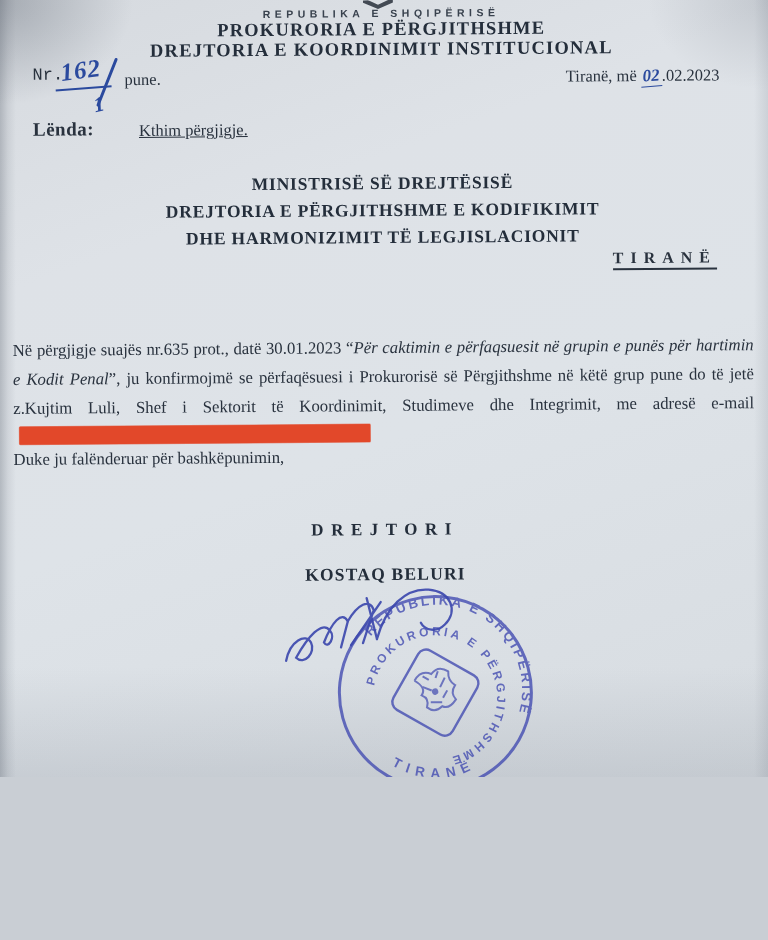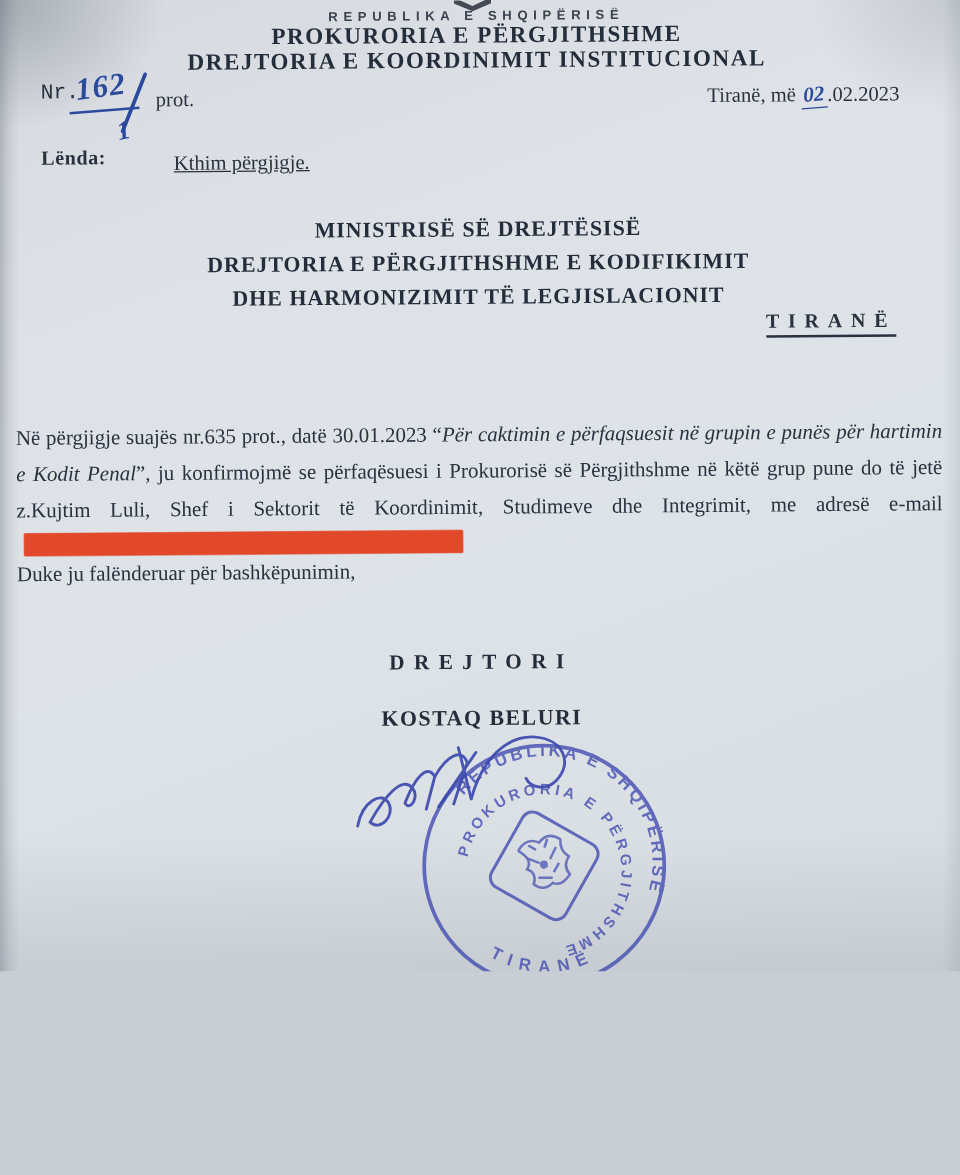--- a/index.html
+++ b/index.html
@@ -30,21 +30,21 @@
   .hand{color:#2b4a9e;font-style:italic;font-weight:600;}
   .nr-value{left:63px;top:54px;font-size:25px;transform:rotate(-7deg);letter-spacing:1px;}
   .nr-underline{left:58px;top:85px;width:56px;height:0;border-top:2px solid #2b4a9e;transform:rotate(-4deg);}
   .nr-slash{left:108px;top:54px;width:2.6px;height:52px;background:#2b4a9e;transform:rotate(22deg);border-radius:2px;}
   .nr-suffix{left:96px;top:90px;font-size:21px;transform:rotate(-12deg);}
   .prot-label{left:127px;top:68px;font-size:16.5px;}
   .date-line{right:46px;top:68px;font-size:16.5px;}
   .date-day{display:inline-block;border-bottom:1.8px solid #2b4a9e;padding:0 2px 0 2px;
     font-size:17px;transform:rotate(-4deg);}
   
-  .subject-label{left:35px;top:116px;font-size:16px;font-weight:bold;letter-spacing:0.5px;}
+  .subject-label{left:35px;top:116px;font-size:19px;font-weight:bold;letter-spacing:0.5px;}
   .subject-value{left:141px;top:119px;font-size:16.5px;text-decoration:underline;}
   
   .addr{left:0;right:0;text-align:center;font-weight:bold;font-size:17.5px;letter-spacing:0.8px;color:#242e3b;}
   .addr1{top:173px;} .addr2{top:200px;} .addr3{top:227px;}
   .addr-city{right:50px;top:251px;font-size:16px;font-weight:bold;letter-spacing:7px;
     border-bottom:2px solid #29323e;padding-bottom:1px;}
   
   .body-par{left:13px;width:741px;top:334px;font-size:16.8px;line-height:28.8px;text-align:justify;}
   .redaction{display:inline-block;width:351px;height:18px;background:#e2482a;vertical-align:-3px;
     margin-left:6px;border-radius:1px;box-shadow:0 0 0 0.5px rgba(226,72,42,0.6);}
@@ -66,21 +66,21 @@
 
     <div class="abs hdr hdr-republic">REPUBLIKA E SHQIPËRISË</div>
     <div class="abs hdr hdr-inst">PROKURORIA E PËRGJITHSHME</div>
     <div class="abs hdr hdr-dir">DREJTORIA E KOORDINIMIT INSTITUCIONAL</div>
 
     <div class="abs nr-label">Nr.</div>
     <div class="abs nr-value hand">162</div>
     <div class="abs nr-underline"></div>
     <div class="abs nr-slash"></div>
     <div class="abs nr-suffix hand">1</div>
-    <div class="abs prot-label">prot.</div>
+    <div class="abs prot-label">pune.</div>
 
     <div class="abs date-line"><span>Tiranë, më </span><span class="date-day hand">02</span><span>.02.2023</span></div>
 
     <div class="abs subject-label">Lënda:</div>
     <div class="abs subject-value">Kthim përgjigje.</div>
 
     <div class="abs addr addr1">MINISTRISË SË DREJTËSISË</div>
     <div class="abs addr addr2">DREJTORIA E PËRGJITHSHME E KODIFIKIMIT</div>
     <div class="abs addr addr3">DHE HARMONIZIMIT TË LEGJISLACIONIT</div>
     <div class="abs addr-city">TIRANË</div>

